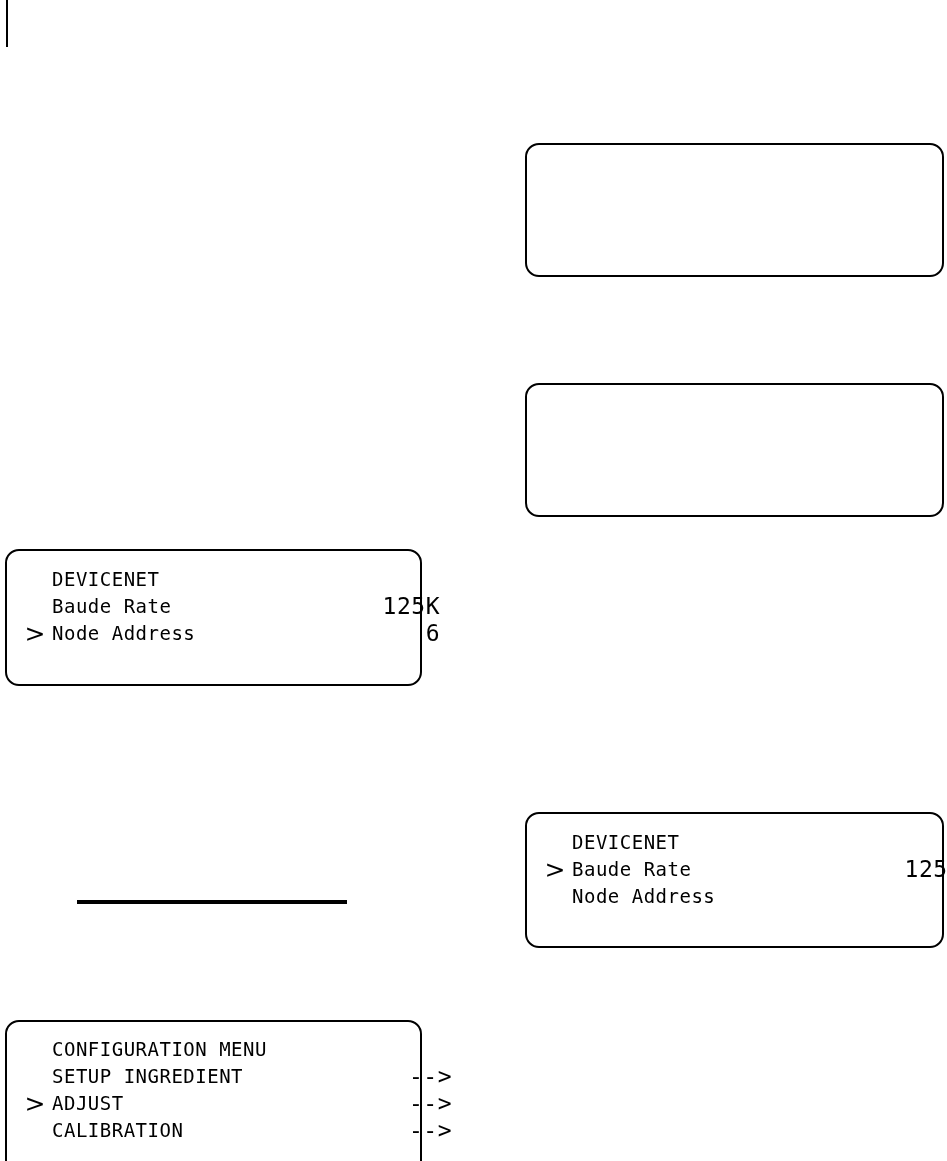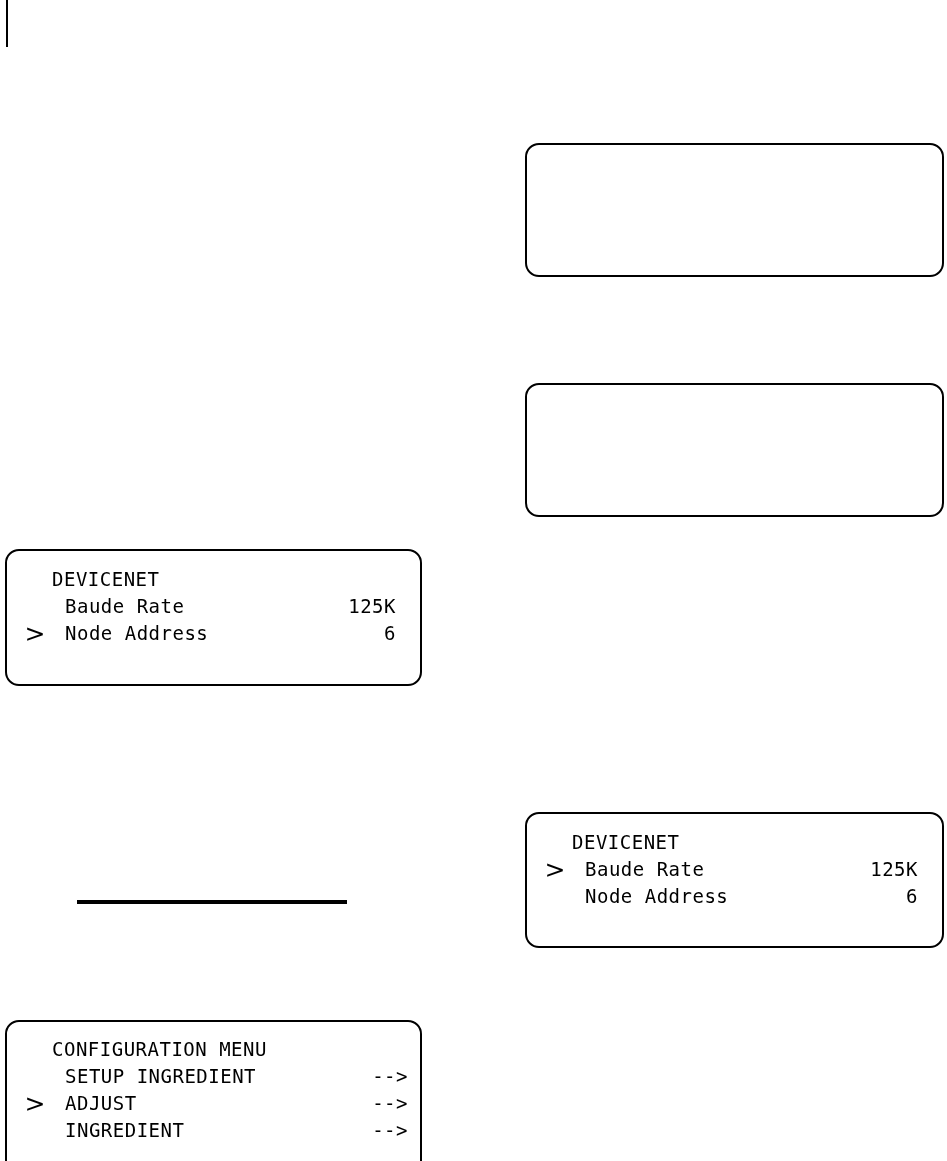--- a/index.html
+++ b/index.html
@@ -43,20 +43,21 @@
     background: #ffffff;
     border: 2px solid #000000;
     border-radius: 14px;
     padding: 0;
   }
 
   .lcd-screen {
     position: relative;
     width: 100%;
     height: 100%;
+    padding-left: 44px;
   }
 
   
   .lcd-row {
     position: absolute;
     left: 0;
     right: 0;
     height: 27px;
     display: flex;
     align-items: center;
@@ -71,40 +72,40 @@
     font-family: "DejaVu Sans", sans-serif;
     font-size: 25px;
     font-weight: 400;
     line-height: 1;
     color: #000;
     text-align: center;
   }
 
   .lcd-label {
     position: absolute;
-    left: 58px;
+    left: 45px;
     top: 50%;
     transform: translateY(-50%);
     white-space: pre;
     font-family: "DejaVu Sans Mono", monospace;
     font-size: 19px;
     letter-spacing: 0.5px;
     line-height: 1;
     color: #000;
     
     font-stretch: normal;
   }
 
   .lcd-value {
     position: absolute;
     top: 50%;
     transform: translateY(-50%);
     white-space: pre;
     font-family: "DejaVu Sans Mono", monospace;
-    font-size: 19px;
+    font-size: 23px;
     letter-spacing: 0.5px;
     line-height: 1;
     color: #000;
     text-align: right;
   }
 
   
   .lcd-title .lcd-label { left: 45px; }
 
   
@@ -237,18 +238,18 @@
     </div>
 
     <div class="lcd-row row2">
       <span class="lcd-cursor">&gt;</span>
       <span class="lcd-label">ADJUST</span>
       <span class="lcd-value">--&gt;</span>
     </div>
 
     <div class="lcd-row row3">
 
-      <span class="lcd-label">INGREDIENT</span>
+      <span class="lcd-label">CALIBRATION</span>
       <span class="lcd-value">--&gt;</span>
     </div>
 
   </div>
 </div>
 
 </body></html>

